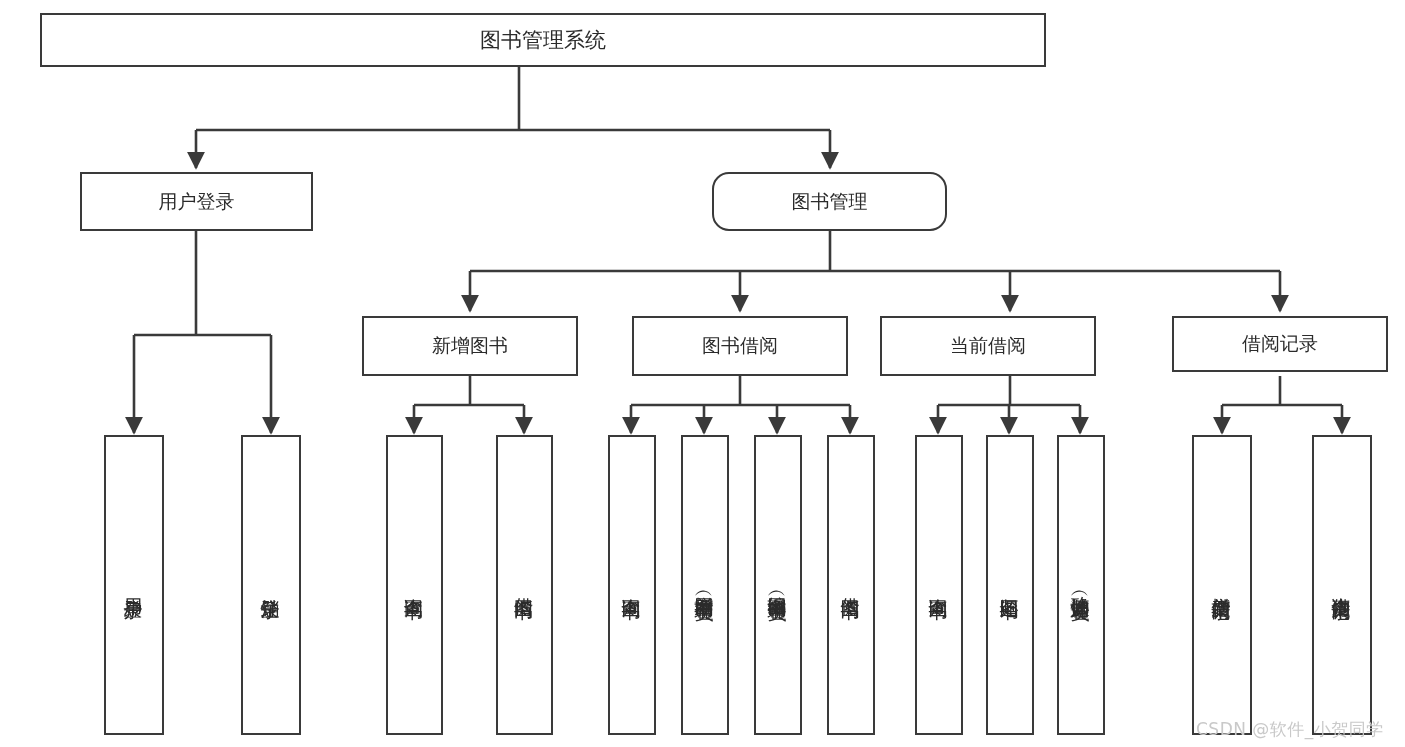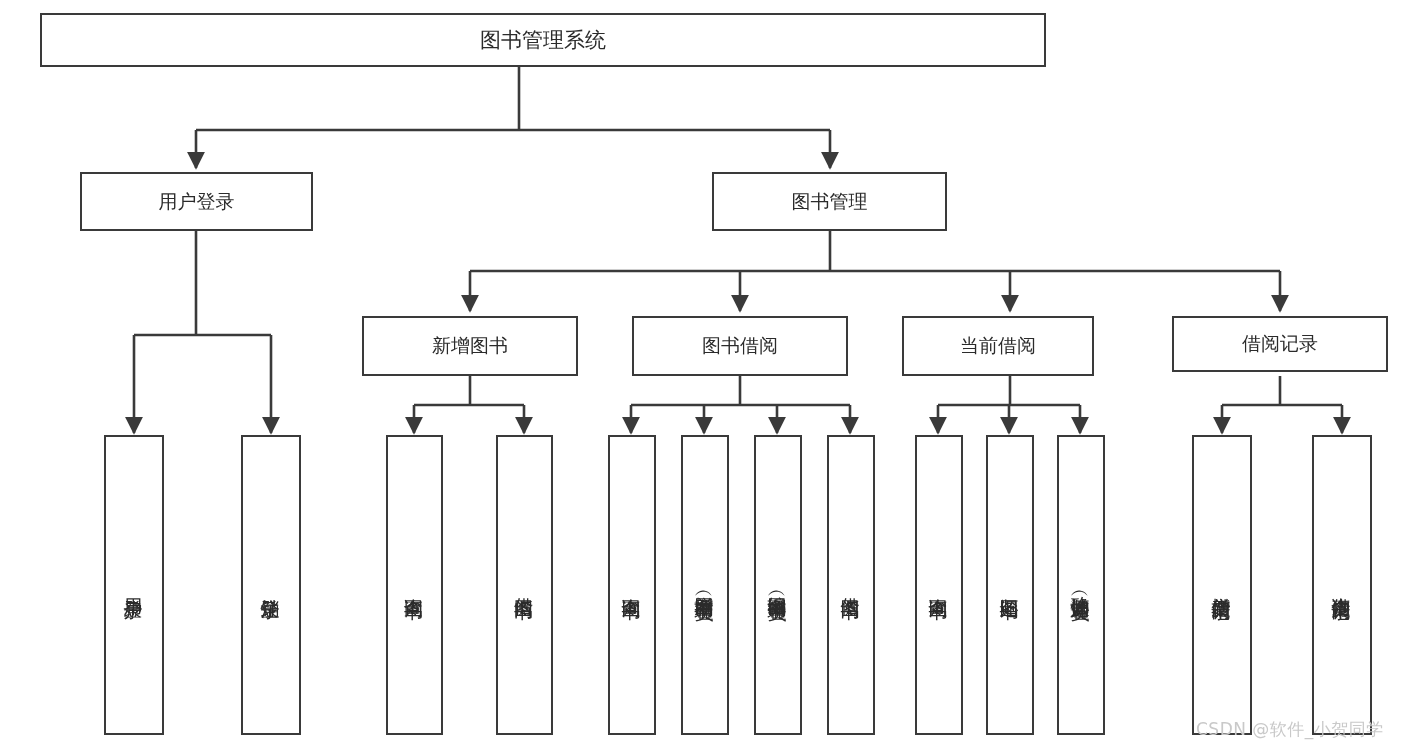--- a/index.html
+++ b/index.html
@@ -105,31 +105,31 @@
     </g>
   </svg>
 
   <div class="node root" style="left:16px;top:13px;width:1006px;height:54px;margin-left:24px;">
     <span>图书管理系统</span>
   </div>
 
   <div class="node lvl1" style="left:80px;top:172px;width:233px;height:59px;">
     <span>用户登录</span>
   </div>
-  <div class="node lvl1" style="left:712px;top:172px;width:235px;height:59px;">
+  <div class="node lvl1" style="left:712px;top:172px;width:235px;height:59px;border-radius:17px;">
     <span>图书管理</span>
   </div>
 
   <div class="node lvl2" style="left:362px;top:316px;width:216px;height:60px;">
     <span>新增图书</span>
   </div>
   <div class="node lvl2" style="left:632px;top:316px;width:216px;height:60px;text-align:center;">
     <span>图书借阅</span>
   </div>
-  <div class="node lvl2" style="left:902px;top:316px;width:192px;height:60px;">
+  <div class="node lvl2" style="left:880px;top:316px;width:216px;height:60px;">
     <span>当前借阅</span>
   </div>
   <div class="node lvl2" style="left:1172px;top:316px;width:216px;height:56px;">
     <span>借阅记录</span>
   </div>
 
   <div class="node leaf" style="left:104px;top:435px;width:60px;height:300px;">
     <span class="vtext">用户登录</span>
   </div>
   <div class="node leaf" style="left:241px;top:435px;width:60px;height:300px;">

